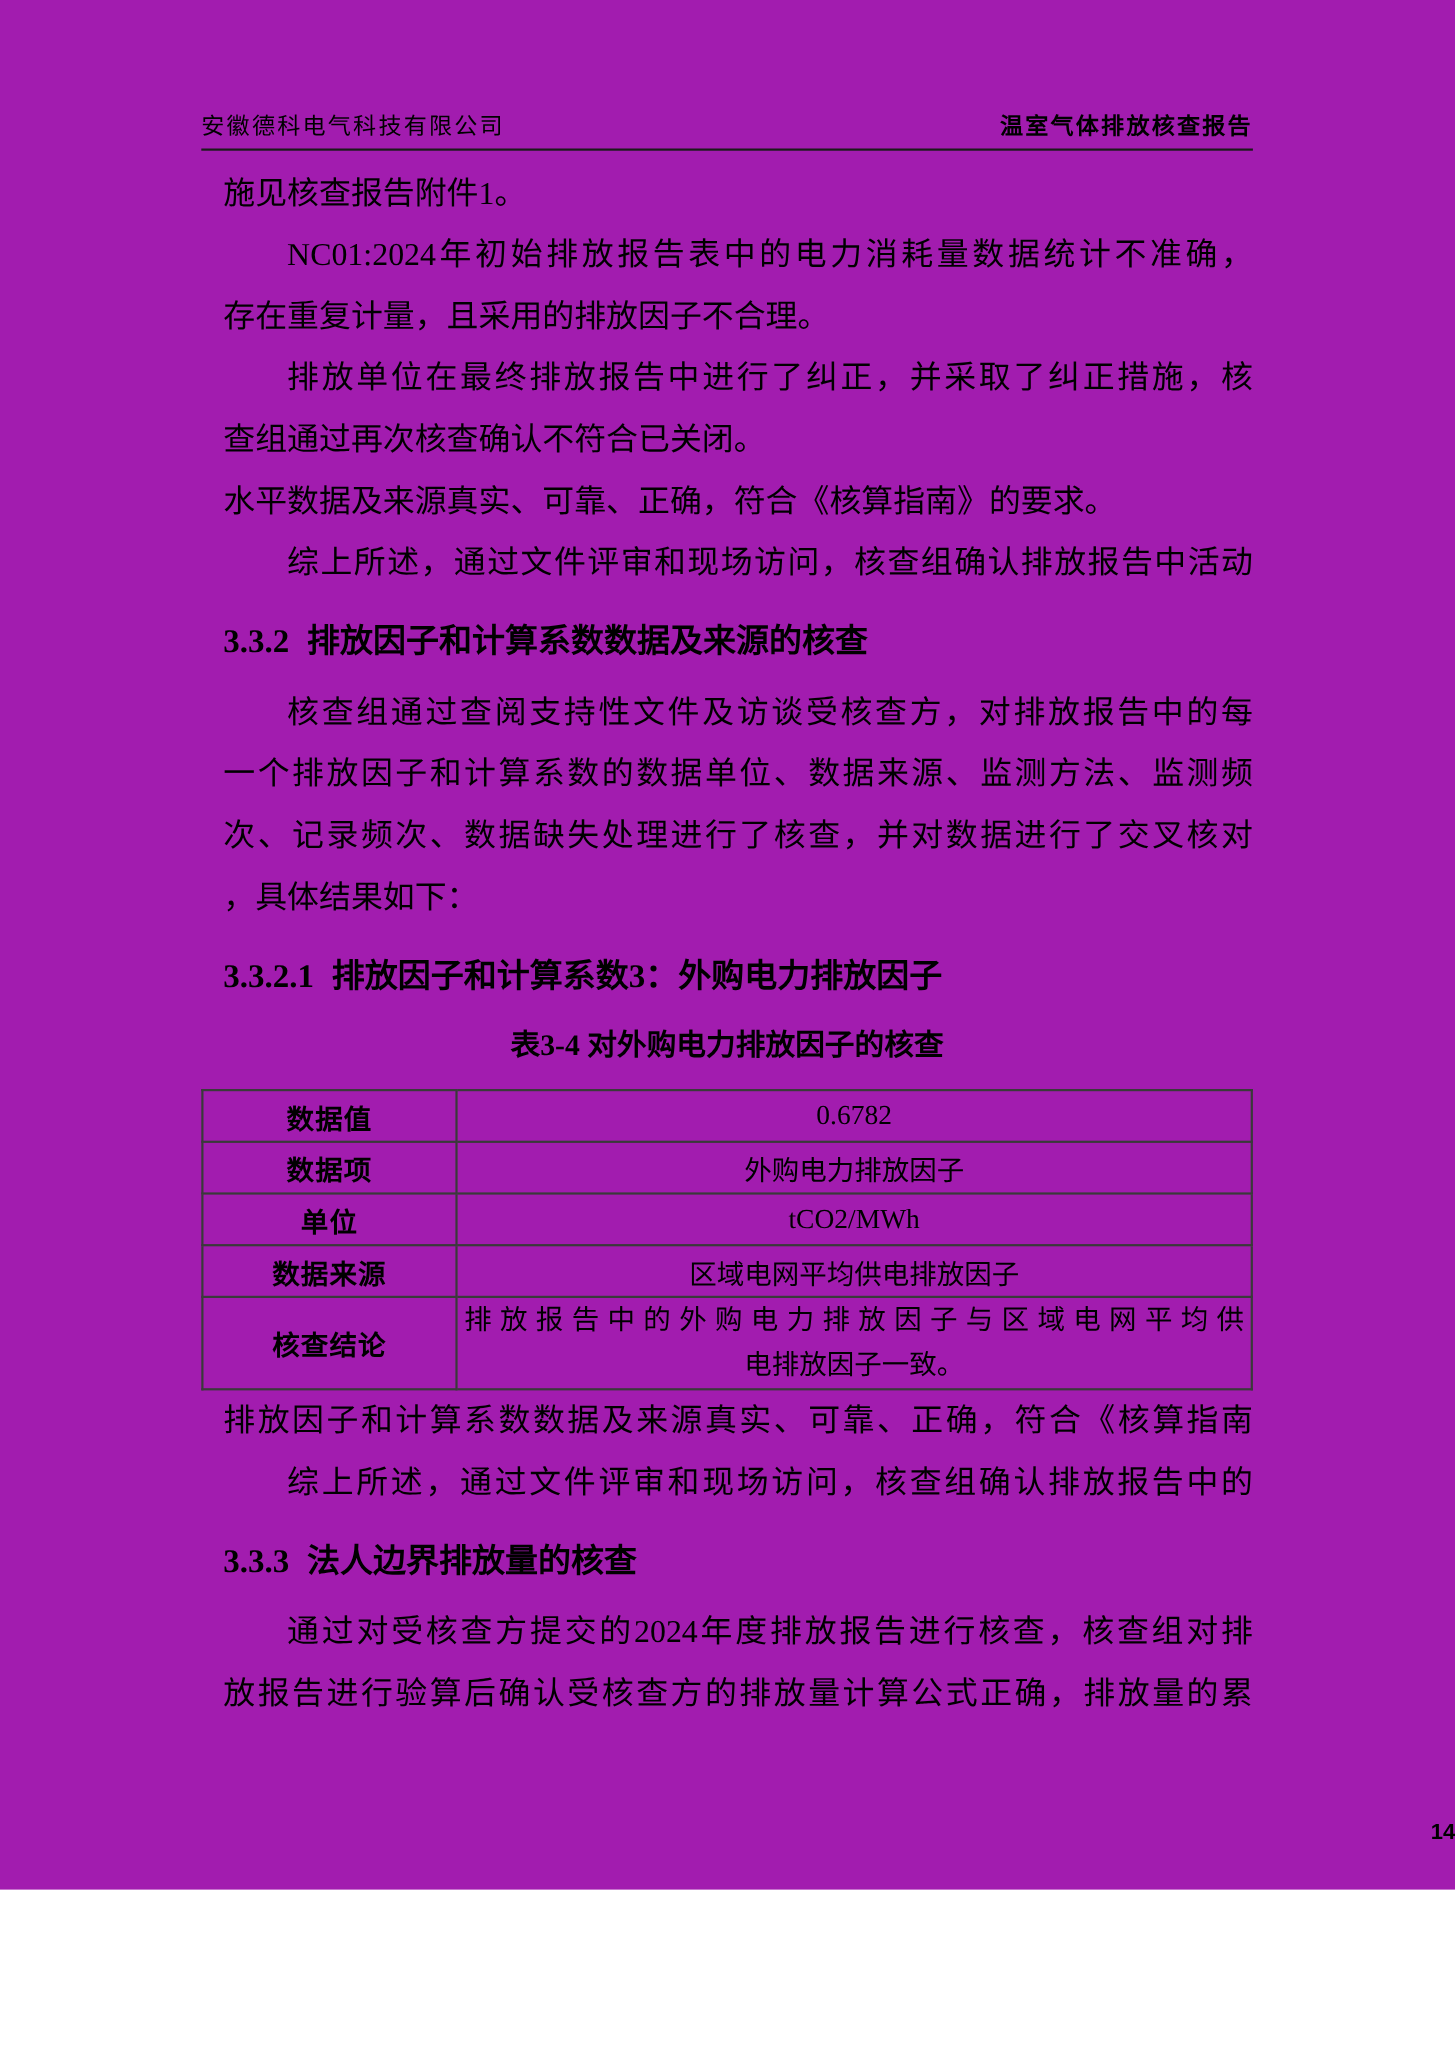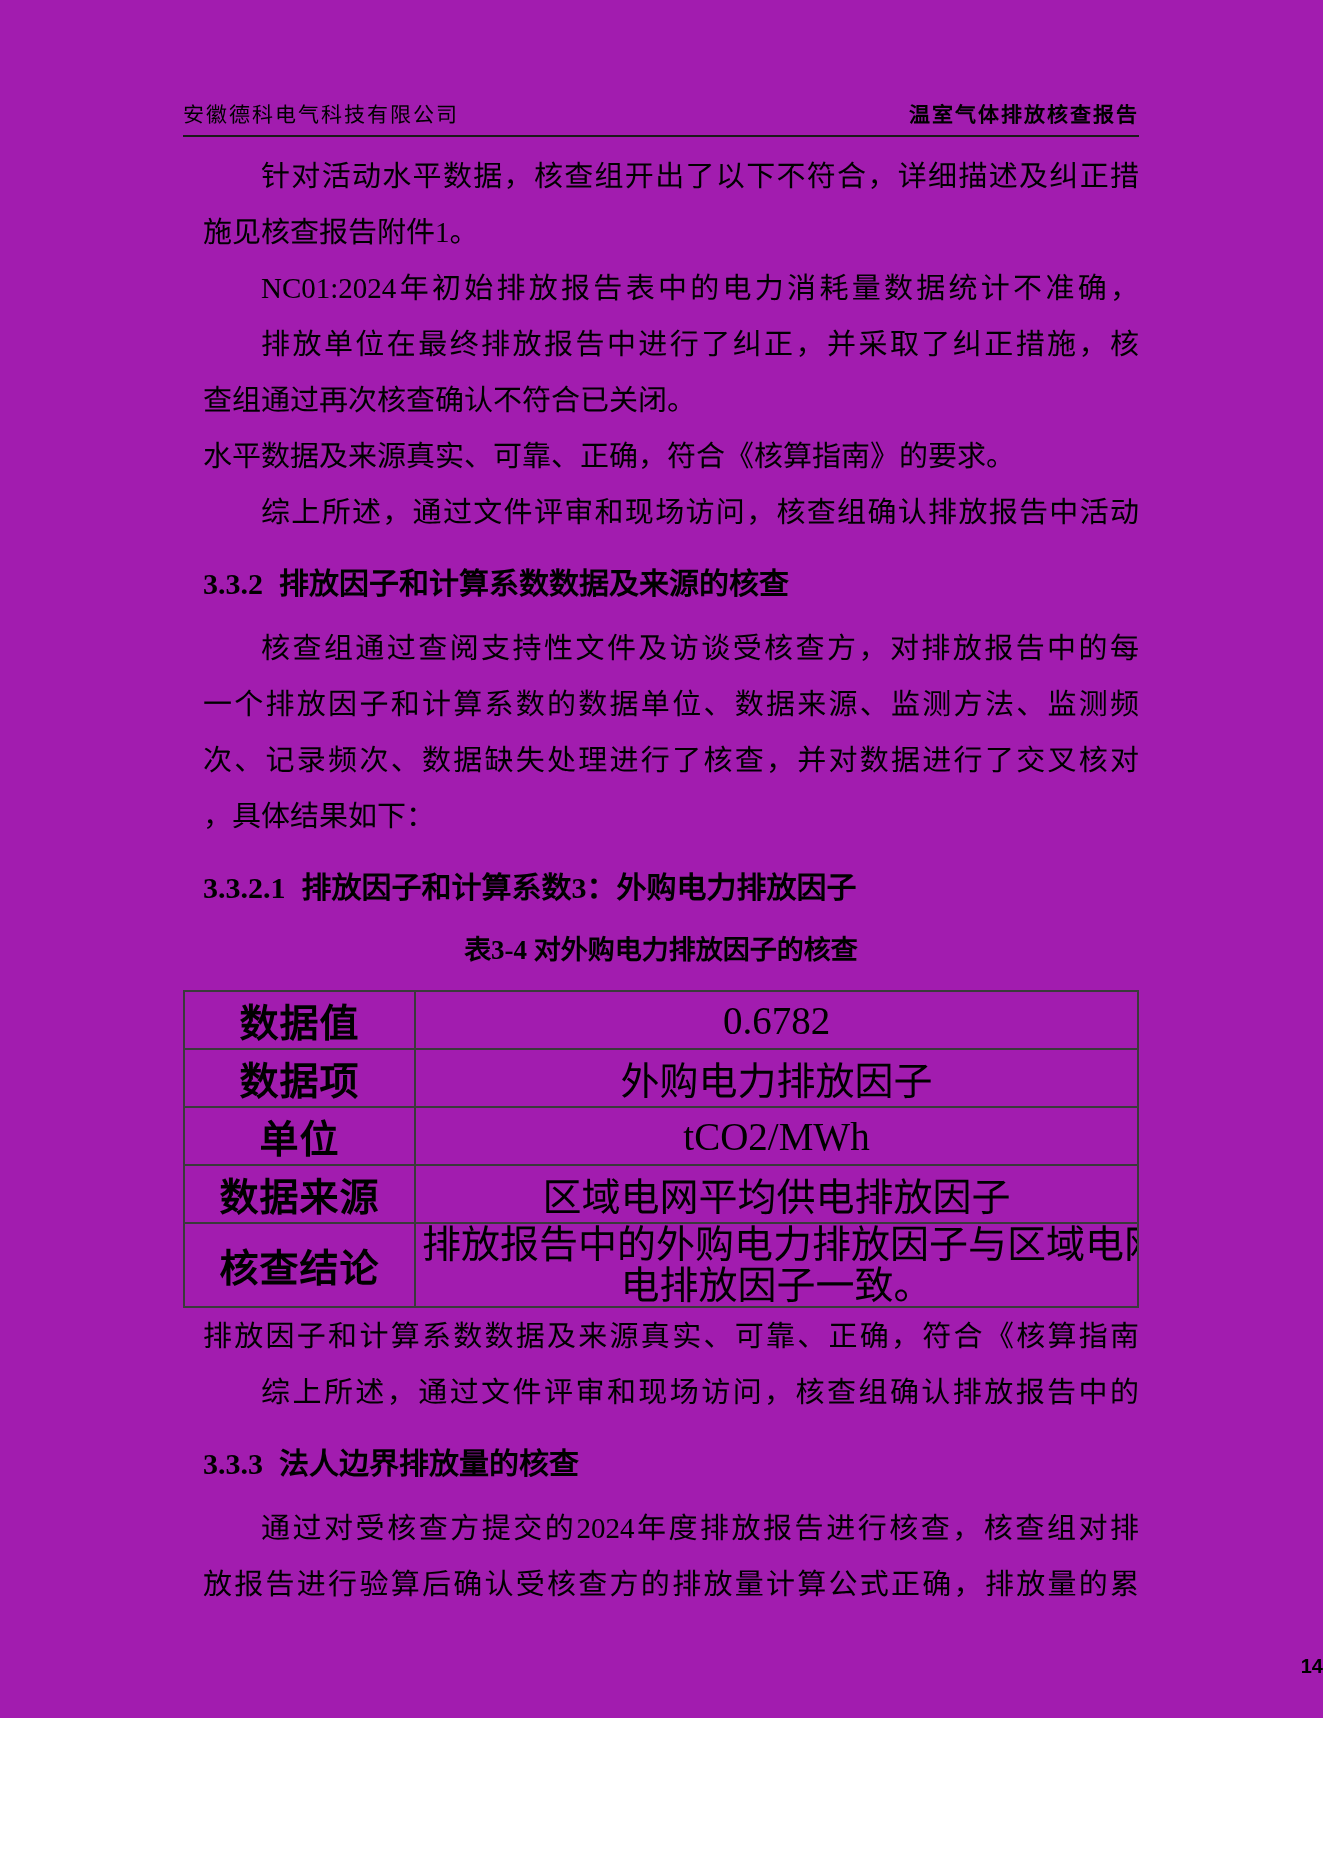--- a/index.html
+++ b/index.html
@@ -42,21 +42,21 @@
     font-size:27px;line-height:56px;font-weight:bold;
     text-align:center;margin:0 0 12px 0;
   }
   table.vtable{
     border-collapse:collapse;
     width:956px;
     table-layout:fixed;
   }
   table.vtable td{
     border:2px solid #3a3a3a;
-    font-size:39px;
+    font-size:25px;
     text-align:center;vertical-align:middle;
     padding:0 6px;
     overflow:hidden;
   }
   td.cell-label{width:217px;font-weight:bold;letter-spacing:1px;}
   tr.r-single td{height:45px;}
   tr.r-tall td{height:79px;}
   .concl-line1{
     text-align:justify;text-align-last:justify;
     line-height:41px;white-space:nowrap;
@@ -76,26 +76,26 @@
 <div class="page">
 
   <div class="hdr">
     <span class="h-left">安徽德科电气科技有限公司</span>
     <span class="h-right">温室气体排放核查报告</span>
   </div>
 
   <div class="content">
 
     <div class="para">
-      <div class="line first">针对活动水平数据，核查组开出了以下不符合，详细描述及纠正措</div>
       <div class="line end">施见核查报告附件1。</div>
     </div>
 
     <div class="para">
       <div class="line first">NC01:2024年初始排放报告表中的电力消耗量数据统计不准确，</div>
+      <div class="line end">存在重复计量，且采用的排放因子不合理。</div>
     </div>
 
     <div class="para">
       <div class="line first">排放单位在最终排放报告中进行了纠正，并采取了纠正措施，核</div>
       <div class="line end">查组通过再次核查确认不符合已关闭。</div>
     </div>
 
     <div class="para">
       <div class="line end">水平数据及来源真实、可靠、正确，符合《核算指南》的要求。</div>
       <div class="line first">综上所述，通过文件评审和现场访问，核查组确认排放报告中活动</div>

